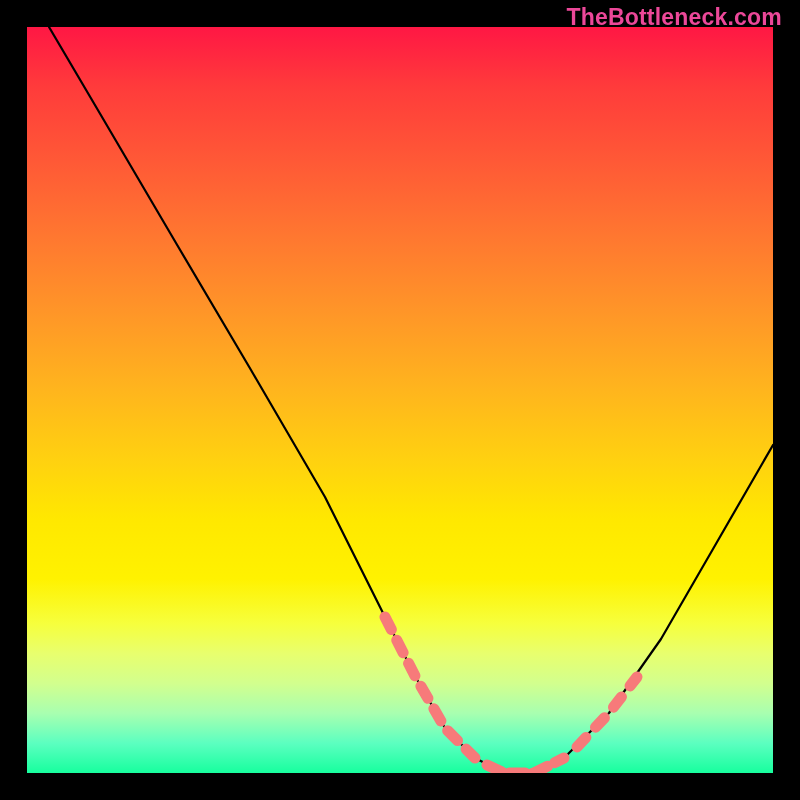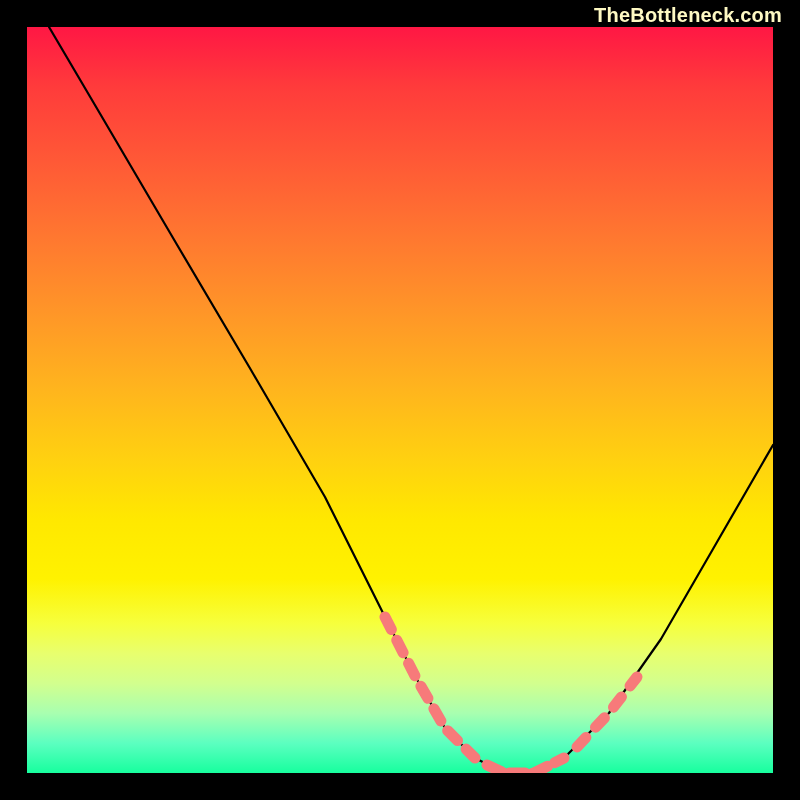--- a/index.html
+++ b/index.html
@@ -8,22 +8,22 @@
     height: 800px;
     background: #000;
     position: relative;
     font-family: Arial, sans-serif;
     overflow: hidden;
   }
   .watermark {
     position: absolute;
     top: 4px;
     right: 18px;
-    color: #fef9c3;
-    font-size: 20px;
+    color: #ec4899;
+    font-size: 23px;
     font-weight: bold;
     z-index: 10;
     letter-spacing: 0.2px;
   }
   .plot-area {
     position: absolute;
     left: 27px;
     top: 27px;
     width: 746px;
     height: 746px;

